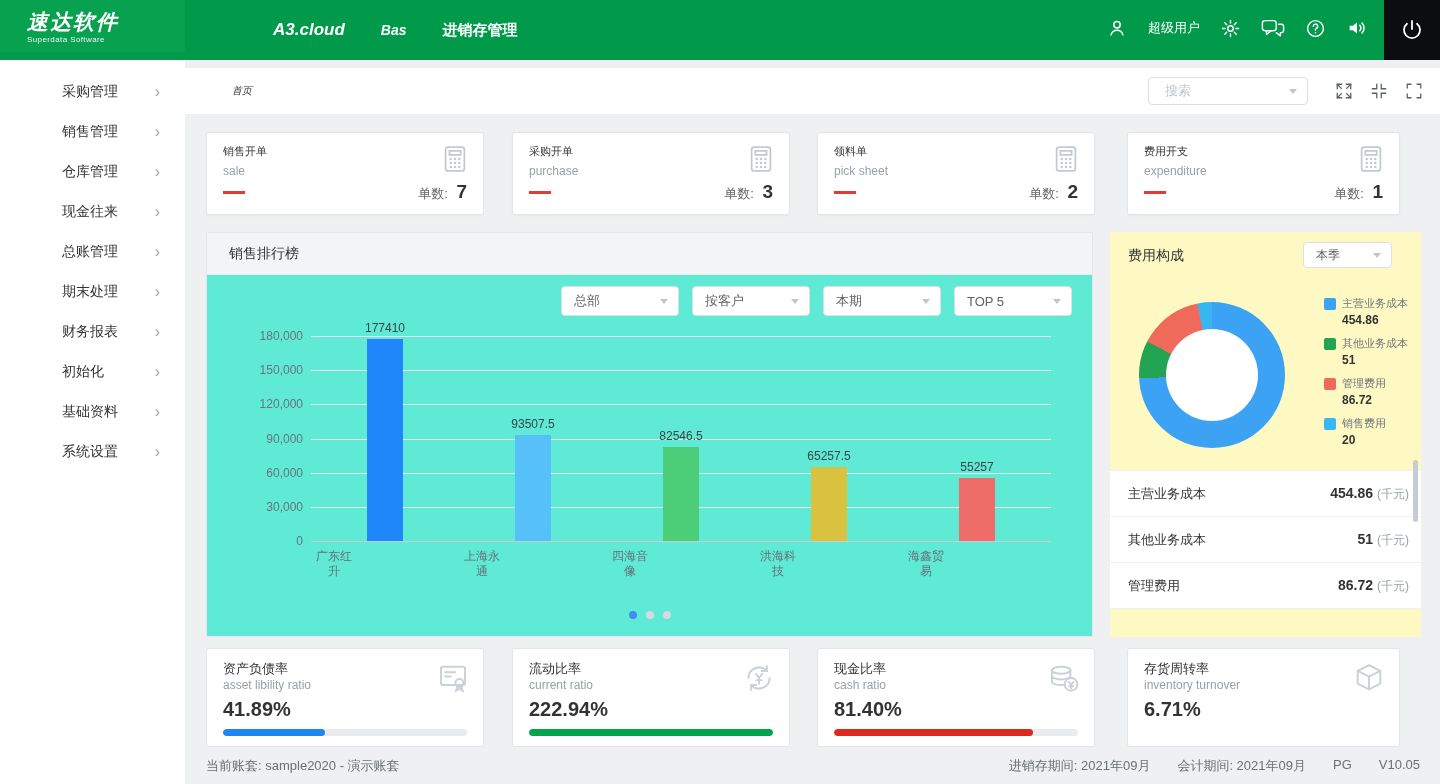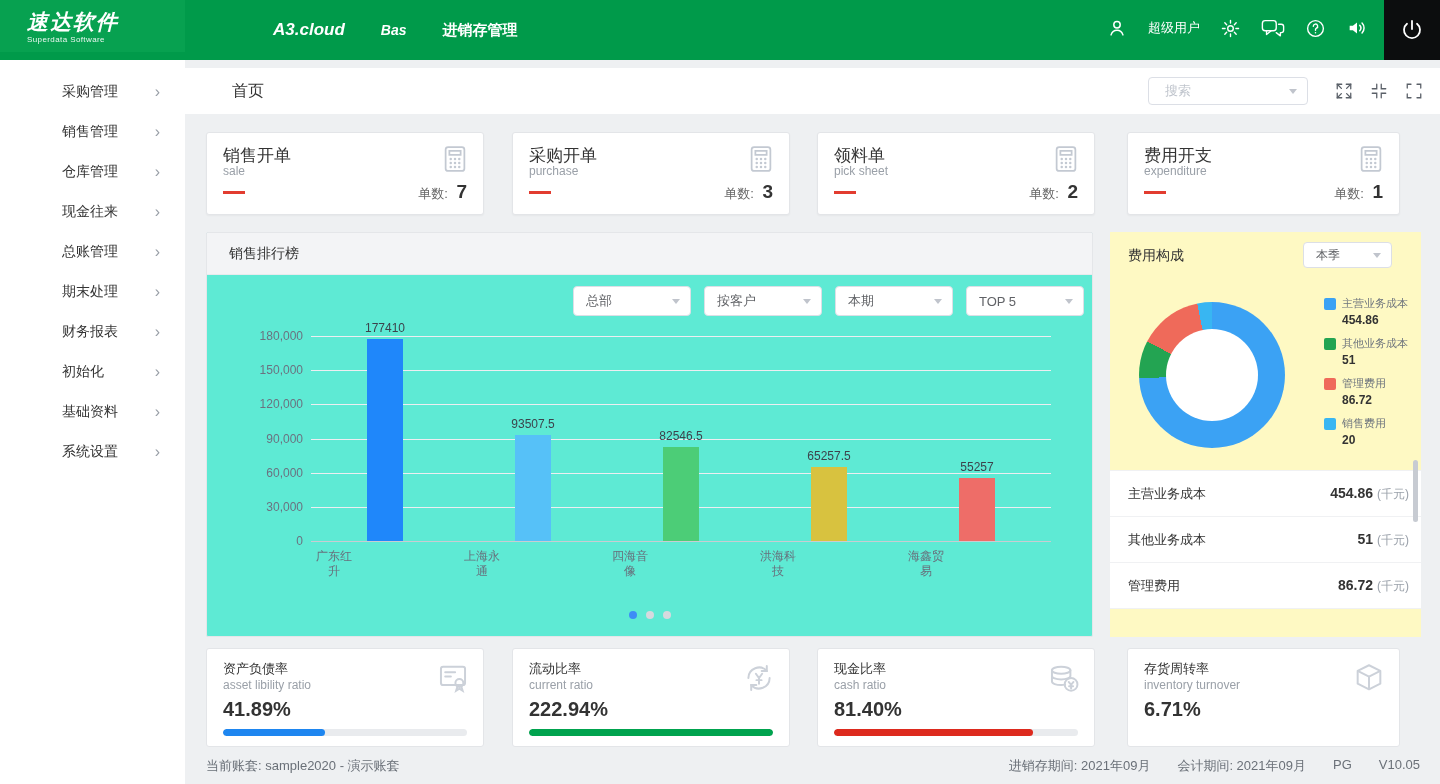--- a/index.html
+++ b/index.html
@@ -24,38 +24,38 @@
 
   
   .sidebar{position:absolute;left:0;top:60px;width:185px;bottom:0;background:#fff;}
   .side-menu{padding-top:12px;}
   .side-item{height:40px;display:flex;align-items:center;justify-content:space-between;padding:0 25px 0 62px;cursor:pointer;}
   .side-label{font-size:14px;color:#333;}
   .chev{color:#9aa0a8;font-size:16px;line-height:1;}
 
   
   .toolbar{position:absolute;left:185px;top:68px;width:1255px;height:46px;background:#fff;}
-  .breadcrumb{position:absolute;left:47px;top:0;height:46px;display:flex;align-items:center;font-size:16px;color:#333;cursor:pointer;}
+  .breadcrumb{position:absolute;left:47px;top:0;height:46px;display:flex;align-items:center;font-size:10px;color:#333;cursor:pointer;font-style:italic;}
   .search-box{position:absolute;right:132px;top:9px;width:160px;height:28px;border:1px solid #dcdfe6;border-radius:4px;background:#fff;display:flex;align-items:center;justify-content:space-between;padding:0 10px 0 16px;box-sizing:border-box;cursor:text;}
   .search-ph{font-size:13px;color:#bfc4cc;}
   .tool-icons{position:absolute;right:17px;top:14px;display:flex;gap:17px;}
 
   
   .stat-card{position:absolute;top:132px;height:81px;background:#fff;border:1px solid #e3e5e8;border-radius:3px;box-shadow:0 1px 2px rgba(0,0,0,.04);cursor:pointer;}
-  .sc-title{position:absolute;left:16px;top:11px;font-size:17px;color:#333;}
+  .sc-title{position:absolute;left:16px;top:11px;font-size:11px;color:#333;}
   .sc-sub{position:absolute;left:16px;top:31px;font-size:12px;color:#9aa0a8;}
   .sc-dash{position:absolute;left:16px;top:58px;width:22px;height:3px;background:#e23c30;}
   .sc-icon{position:absolute;right:13px;top:11px;}
   .sc-count{position:absolute;right:16px;bottom:11px;font-size:13px;color:#666;}
   .sc-count b{font-size:19px;color:#333;margin-left:5px;}
 
   
   .sales-card{position:absolute;left:206px;top:232px;width:887px;height:405px;background:#5eead4;border:1px solid #e4e6e9;border-radius:2px;box-sizing:border-box;}
   .sales-header{height:41px;background:#f3f4f6;border-bottom:1px solid #e8eaed;display:flex;align-items:center;padding-left:22px;font-size:14px;color:#333;}
-  .sales-filters{position:absolute;top:53px;right:8px;display:flex;gap:13px;margin-left:6px;}
+  .sales-filters{position:absolute;top:53px;right:20px;display:flex;gap:13px;margin-left:6px;}
   .select{min-width:118px;height:30px;border:1px solid #dcdfe6;border-radius:4px;background:#fff;display:flex;align-items:center;justify-content:space-between;padding:0 10px 0 12px;box-sizing:border-box;font-size:13px;color:#606266;cursor:pointer;}
   .caret{width:0;height:0;border-left:4px solid transparent;border-right:4px solid transparent;border-top:5px solid #c0c4cc;}
   .gridline{position:absolute;left:104px;width:740px;height:1px;background:#edeef1;}
   .gridline.axisline{background:#c9ccd1;}
   .ytick{position:absolute;left:22px;width:74px;text-align:right;font-size:12px;color:#6b7280;}
   .bar{position:absolute;width:36px;cursor:pointer;}
   .bar-val{position:absolute;width:148px;text-align:center;font-size:12px;color:#3c434c;}
   .xlab{position:absolute;top:316px;width:148px;display:flex;}
   .xlab span{width:46px;text-align:center;font-size:12px;color:#67707c;line-height:15px;word-break:break-all;}
   .dots{position:absolute;left:0;width:100%;bottom:17px;display:flex;justify-content:center;gap:9px;}

